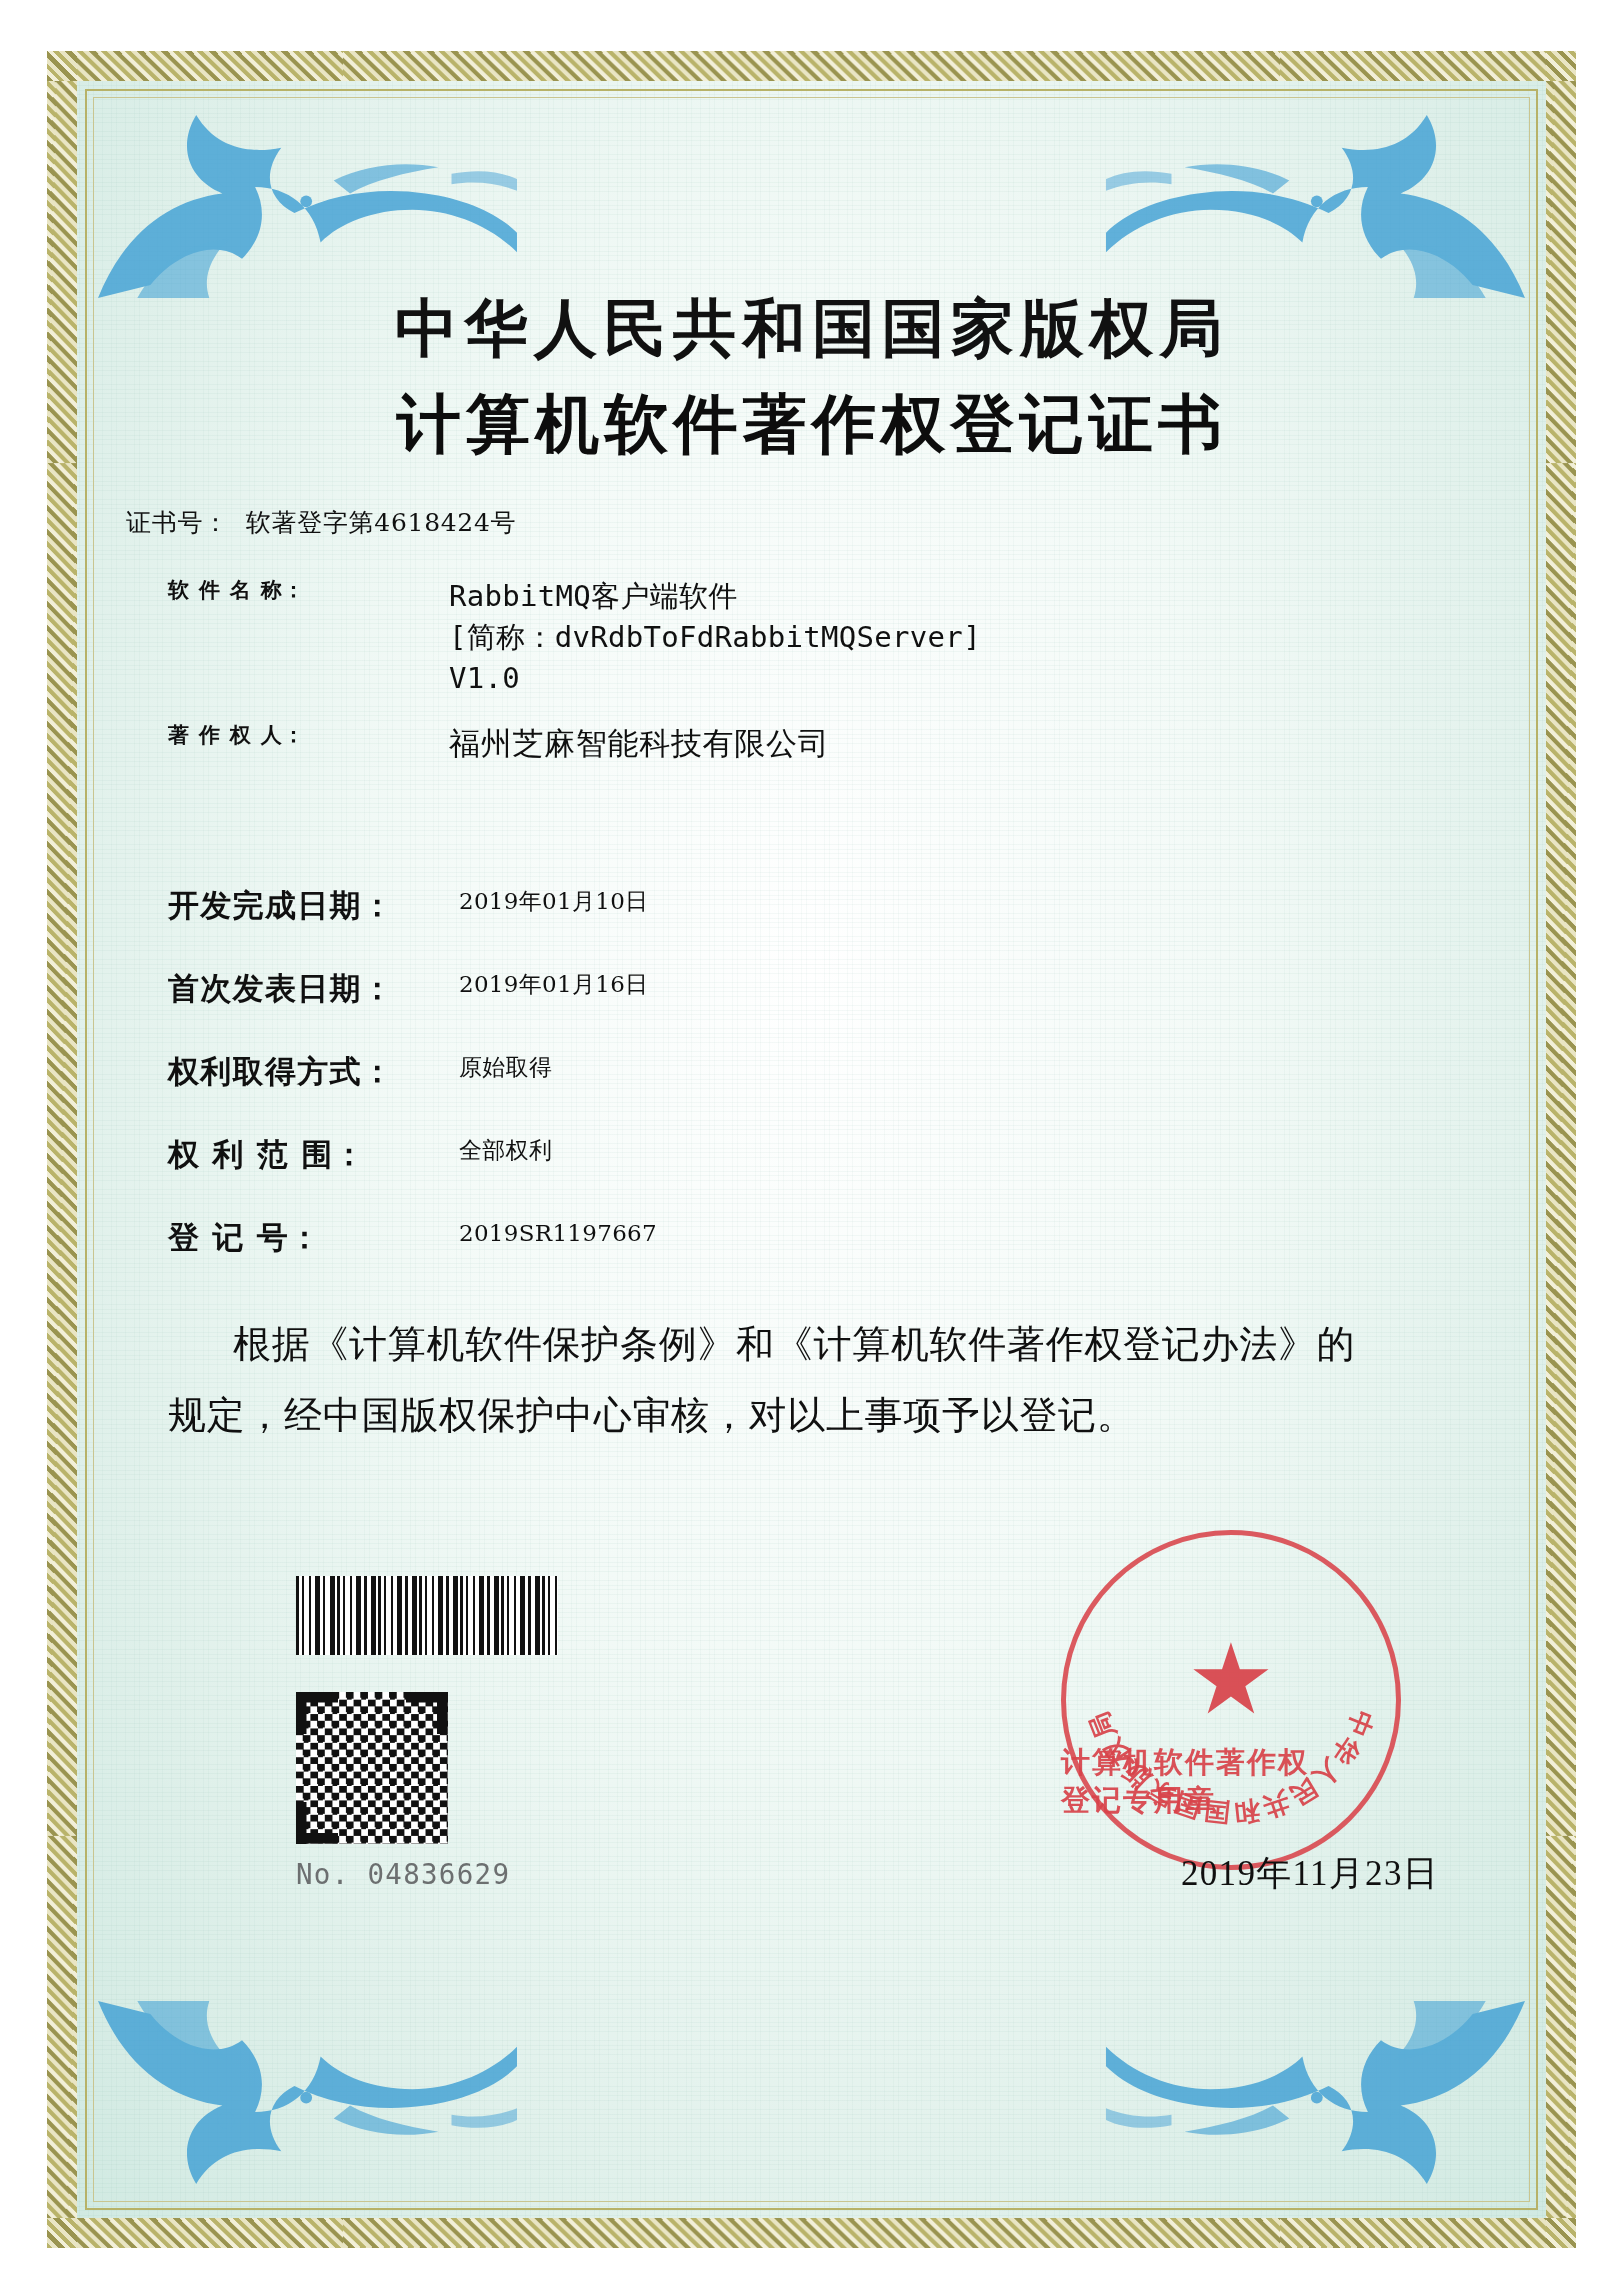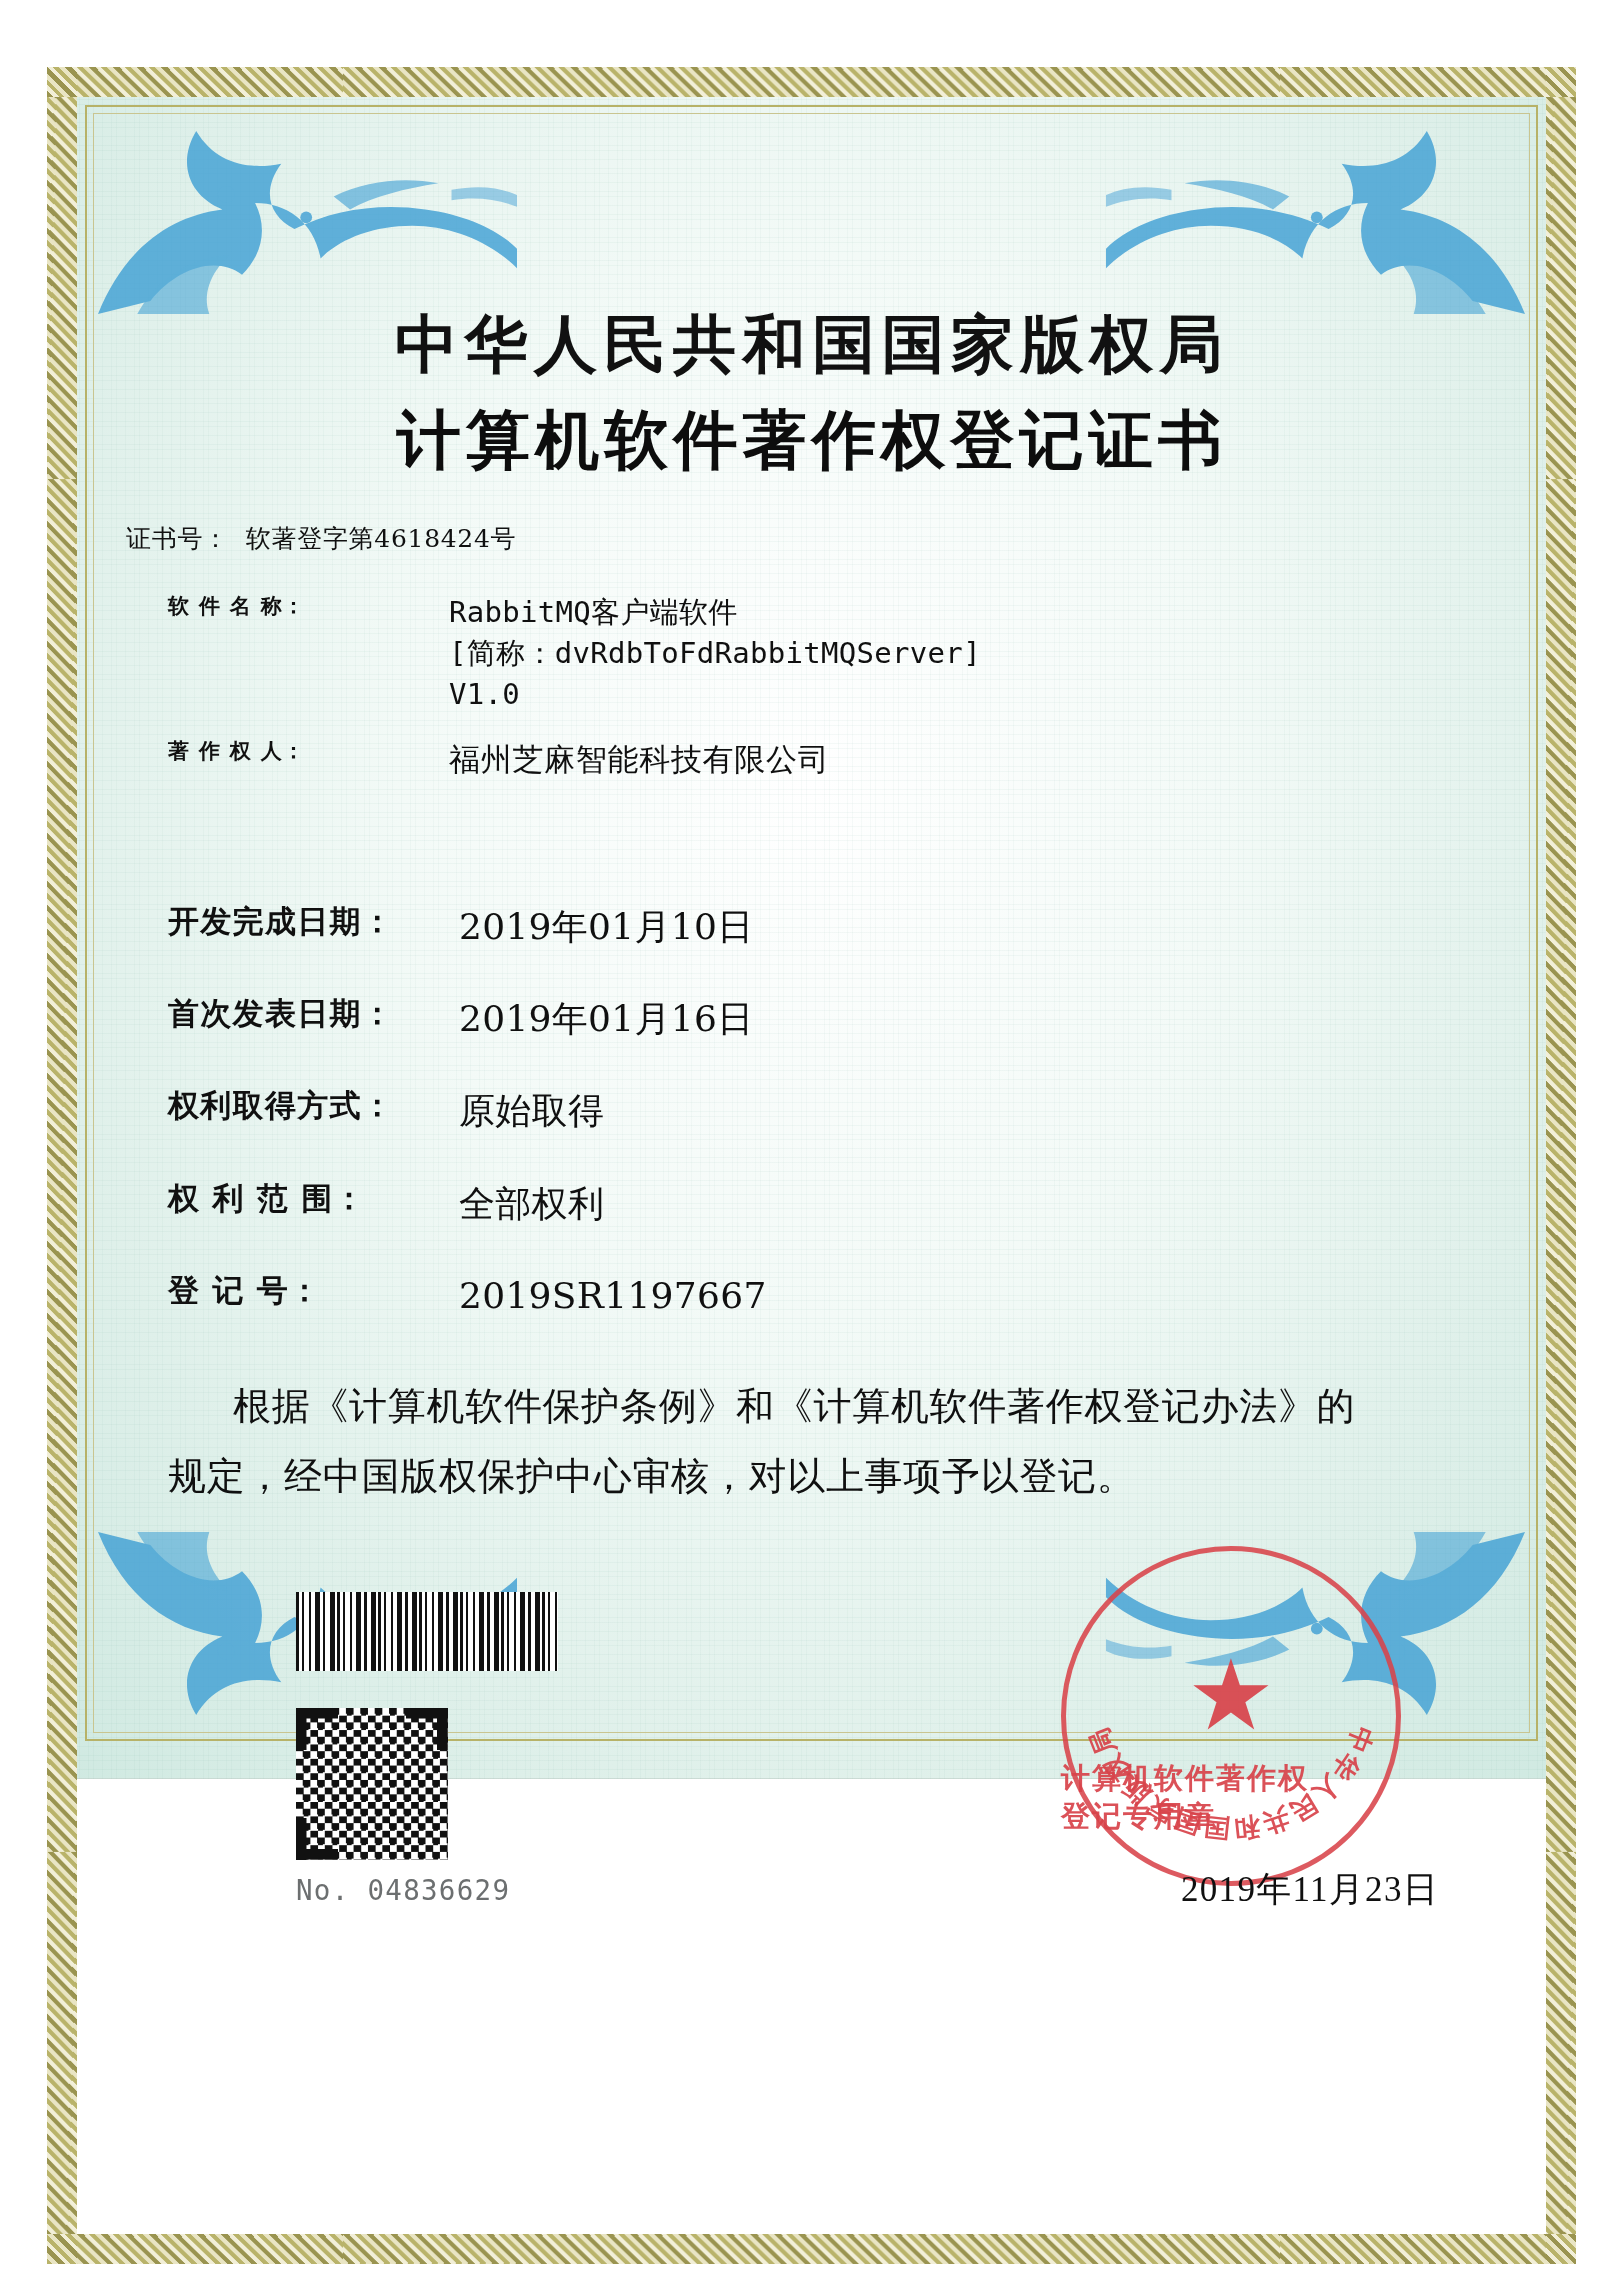--- a/index.html
+++ b/index.html
@@ -19,23 +19,23 @@
     position: relative;
     width: 1623px;
     height: 2295px;
     background: #ffffff;
     overflow: hidden;
   }
 
   .cert {
     position: absolute;
     left: 47px;
-    top: 67px;
+    top: 51px;
     width: 1529px;
-    height: 1712px;
+    height: 2197px;
     background:
       radial-gradient(ellipse at 50% 42%, #ffffff 0%, #f3faf7 38%, #dff0ea 72%, #cfe9e1 100%);
     box-shadow: inset 0 0 0 0.7px #cdd9d4;
   }
 
   
   .guilloche {
     position: absolute;
     inset: 0;
     pointer-events: none;
@@ -160,21 +160,21 @@
     font-size: 31px;
     letter-spacing: 0.7px;
   }
 
   .spacer-lg { height: 98px; }
 
   .field-row.dates .field-label { width: 281px; font-size: 31px; }
   .field-row.dates { margin-bottom: 41px; gap: 10px; }
   .field-row.dates .field-value {
     font-family: "DejaVu Serif", "Liberation Serif", serif;
-    font-size: 36px;
+    font-size: 23px;
   }
 
   .statement {
     margin-top: 50px;
     padding: 0 22px 0 42px;
     font-family: "DejaVu Serif", "Liberation Serif", serif;
     font-size: 38px;
     color: #101010;
     line-height: 1.85;
     letter-spacing: 0.7px;

